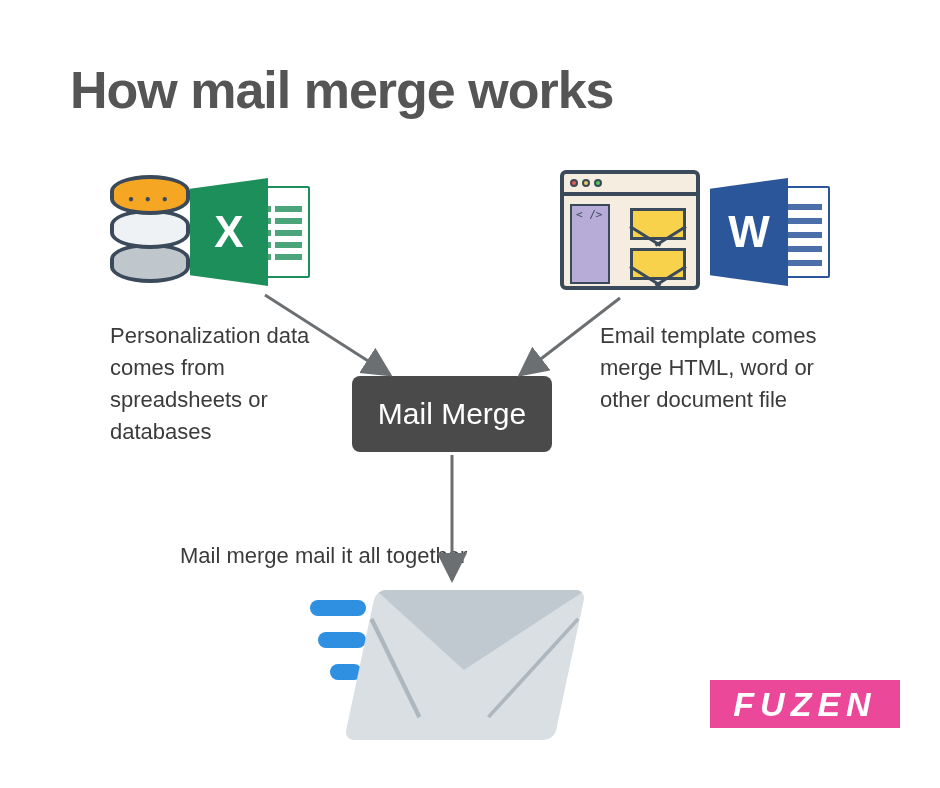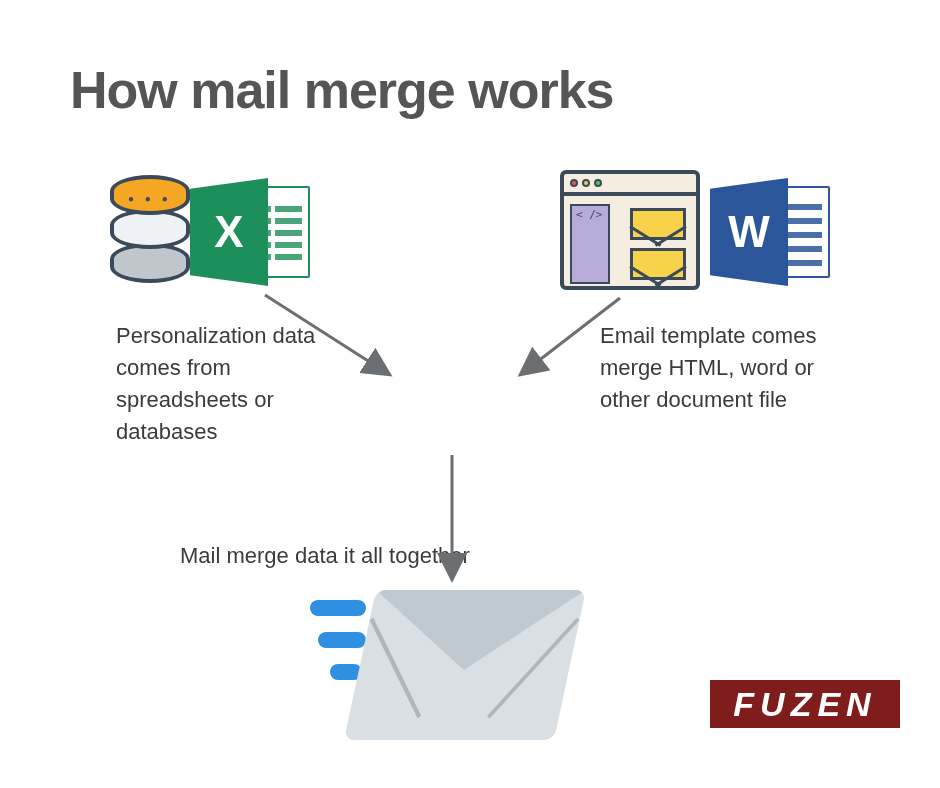--- a/index.html
+++ b/index.html
@@ -44,37 +44,37 @@
   .word-rows { position: absolute; right: 6px; top: 16px; width: 44px; display: flex; flex-direction: column; gap: 8px; }
   .word-row { height: 6px; background: #2b579a; opacity: .85; }
   .word-book { position: absolute; left: 0; top: 0; width: 78px; height: 108px; background: #2b579a; clip-path: polygon(0 10%, 100% 0, 100% 100%, 0 90%); display: flex; align-items: center; justify-content: center; }
   .word-w { color: #fff; font-weight: 900; font-size: 44px; }
 
   
   .merge-box { position: absolute; left: 352px; top: 376px; width: 200px; height: 76px; background: #4a4a4a; border-radius: 8px; color: #fff; display: flex; align-items: center; justify-content: center; font-size: 30px; font-weight: 400; }
 
   
   .cap { position: absolute; font-size: 22px; color: #3b3b3b; line-height: 1.45; }
-  .cap-left { left: 116px; top: 320px; width: 220px; }
+  .cap-left { left: 110px; top: 320px; width: 220px; }
   .cap-right { left: 600px; top: 320px; width: 250px; }
   .cap-bottom { left: 180px; top: 540px; width: 350px; }
 
   
   .envelope-out { position: absolute; left: 310px; top: 570px; width: 260px; height: 180px; }
   .env-body { position: absolute; left: 50px; top: 20px; width: 210px; height: 150px; background: #d9dfe3; border-radius: 10px; transform: skewX(-12deg); overflow: hidden; }
   .env-flap { position: absolute; top: 0; left: 0; right: 0; height: 80px; background: #c0c9cf; clip-path: polygon(0 0, 100% 0, 50% 100%); }
   .env-fold-l { position: absolute; top: 30px; left: 0; width: 4px; height: 120px; background: #aeb7bd; transform: rotate(-35deg); transform-origin: top left; }
   .env-fold-r { position: absolute; top: 30px; right: 0; width: 4px; height: 120px; background: #aeb7bd; transform: rotate(35deg); transform-origin: top right; }
   .speed1, .speed2, .speed3 { position: absolute; height: 16px; border-radius: 8px; background: #2f8fe0; }
   .speed1 { left: 0;  top: 30px; width: 56px; }
   .speed2 { left: 8px; top: 62px; width: 48px; }
   .speed3 { left: 20px; top: 94px; width: 32px; }
 
   
-  .logo { position: absolute; right: 40px; bottom: 60px; width: 190px; height: 48px; background: #7f1d1d; color: #fff; font-style: italic; font-weight: 900; font-size: 34px; letter-spacing: 6px; display: flex; align-items: center; justify-content: center; font-family: Arial, sans-serif; }
+  .logo { position: absolute; right: 40px; bottom: 60px; width: 190px; height: 48px; background: #ec4899; color: #fff; font-style: italic; font-weight: 900; font-size: 34px; letter-spacing: 6px; display: flex; align-items: center; justify-content: center; font-family: Arial, sans-serif; }
 
   
   svg.arrows { position: absolute; left: 0; top: 0; width: 940px; height: 788px; pointer-events: none; }
 </style>
 </head>
 <body>
 
 <div class="canvas">
 
   <h1 class="title">How mail merge works</h1>
@@ -139,22 +139,25 @@
           <div class="word-row"></div>
       </div>
     </div>
     <div class="word-book">
         <span class="word-w">W</span>
       </div>
   </div>
 
   <div class="cap cap-left">Personalization data comes from spreadsheets or databases</div>
   <div class="cap cap-right">Email template comes merge HTML, word or other document file</div>
-  <div class="cap cap-bottom">Mail merge data it all together</div>
+  <div class="cap cap-bottom">Mail merge mail it all together</div>
 
+  <div class="merge-box">
+    <span>Mail Merge</span>
+  </div>
 
   <div class="envelope-out">
     <div class="speed1"></div>
     <div class="speed2"></div>
     <div class="speed3"></div>
     <div class="env-body">
       <div class="env-flap"></div>
       <div class="env-fold-l"></div>
       <div class="env-fold-r"></div>
     </div>

